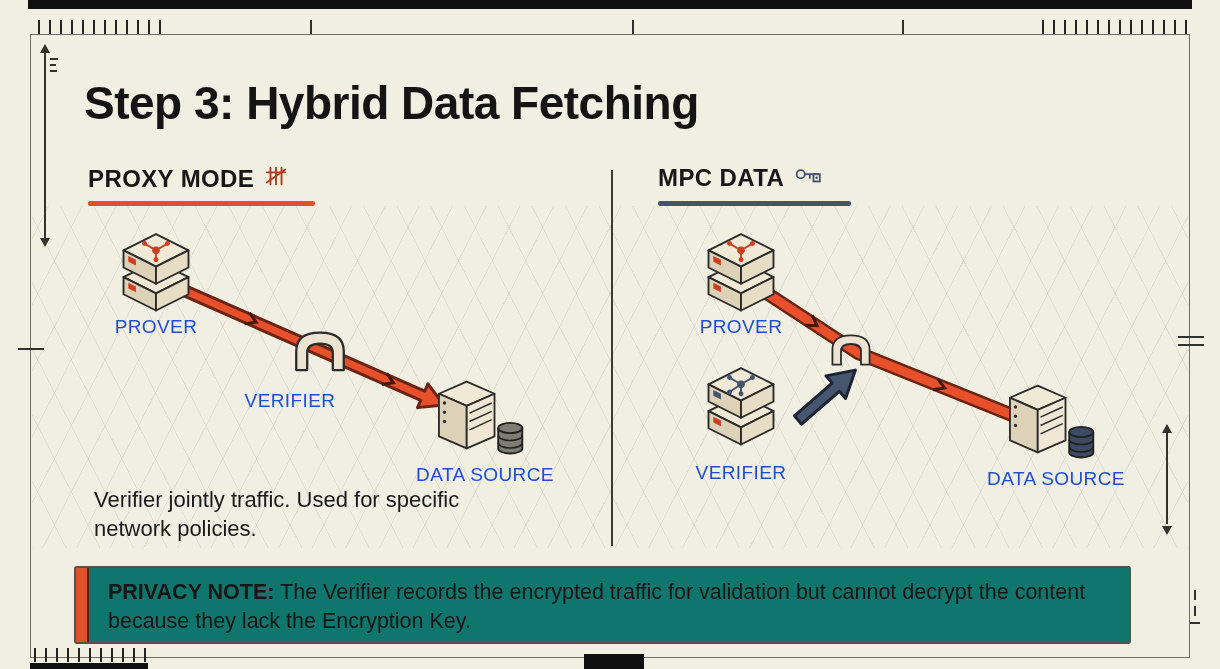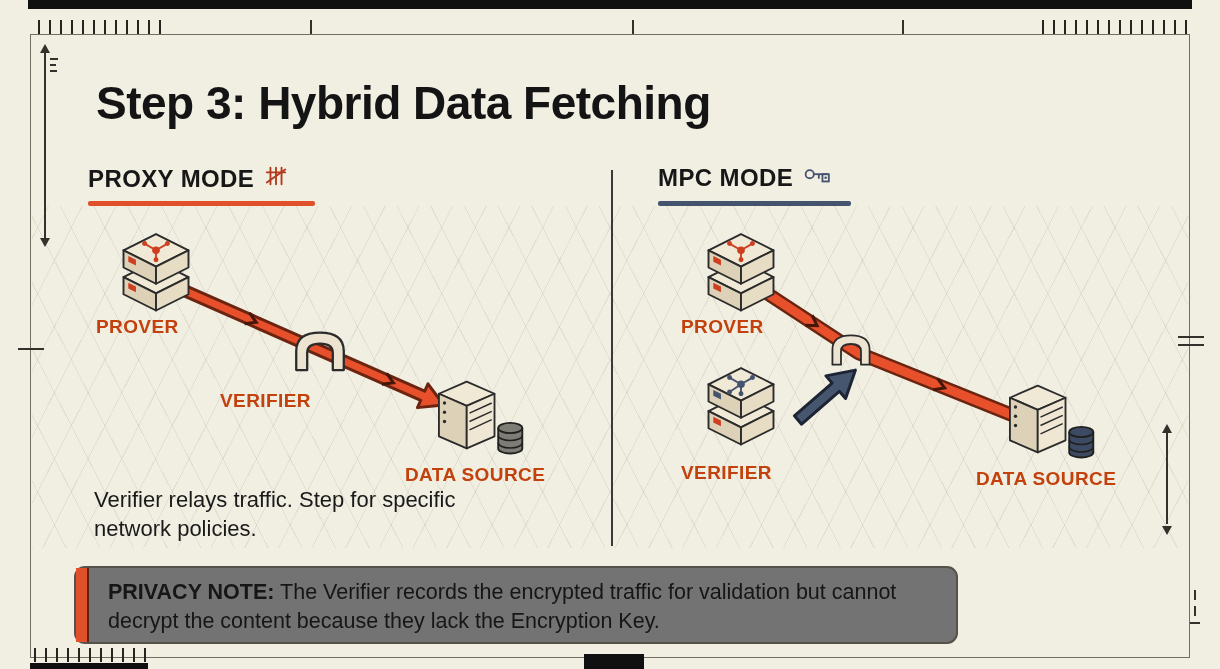--- a/index.html
+++ b/index.html
@@ -18,37 +18,37 @@
   .tri-up{border-left:5px solid transparent;border-right:5px solid transparent;border-bottom:9px solid #33312b;}
   .tri-down{border-left:5px solid transparent;border-right:5px solid transparent;border-top:9px solid #33312b;}
   .dash{background:#33312b;}
   
   .iso-grid{
     left:32px;top:206px;width:1156px;height:342px;
     background-image:
       repeating-linear-gradient(63deg,rgba(95,90,72,.10) 0 1px,transparent 1px 30px),
       repeating-linear-gradient(-63deg,rgba(95,90,72,.10) 0 1px,transparent 1px 30px);
   }
-  .page-title{left:84px;top:76px;font-size:46px;font-weight:800;letter-spacing:-0.5px;color:#141414;margin-left:12px;}
+  .page-title{left:84px;top:76px;font-size:46px;font-weight:800;letter-spacing:-0.5px;color:#141414;}
   .mode-heading{display:flex;align-items:center;gap:10px;font-size:24px;font-weight:800;letter-spacing:.4px;color:#171717;}
   .underline{height:5px;border-radius:2px;}
   .underline-proxy{background:#e0502a;}
   .underline-mpc{background:#44536e;}
   .divider{left:611px;top:170px;width:2px;height:376px;background:#3a3a38;}
-  .node-label{font-size:19px;letter-spacing:.4px;color:#c2410c;font-weight:bold;}
+  .node-label{font-size:19px;letter-spacing:.4px;text-align:center;color:#1d4ed8;}
   .caption{font-size:22px;line-height:1.3;color:#1a1a1a;}
   .arrows-svg{left:0;top:0;width:1220px;height:669px;pointer-events:none;}
   .icon-prover{color:#cf3f1f;}
   .icon-verifier-mpc{color:#44536e;}
   .icon-ds-gray{color:#7d7d76;}
   .icon-ds-navy{color:#3c4a63;}
   
   .note-box{
-    left:74px;top:566px;width:884px;height:78px;box-sizing:border-box;
-    background:#737373;border:2px solid #55514b;border-radius:11px;
+    left:74px;top:566px;width:1057px;height:78px;box-sizing:border-box;
+    background:#0f766e;border:2px solid #55514b;border-radius:3px;
   }
   .note-accent{left:0;top:0;bottom:0;width:11px;background:#e0502a;border-right:2px solid #5a2413;}
   .note-text{left:32px;top:10px;right:18px;font-size:21.5px;line-height:1.35;color:#161616;}
   .note-text b{font-weight:800;}
 </style>
 </head>
 <body>
 
 <div class="canvas">
 
@@ -96,21 +96,21 @@
             <path d="M19,4 V22"></path>
           <path d="M3,9 H23"></path>
             <path d="M3,20 L23,6"></path>
         </g>
       </svg>
     </span>
   </div>
   <div class="abs underline underline-proxy" style="left:88px;top:201px;width:227px;"></div>
 
   <div class="abs mode-heading" style="left:658px;top:164px;">
-    <span>MPC MODE</span>
+    <span>MPC DATA</span>
     <span>
       <svg viewBox="0 0 30 22" width="28" height="20">
         <g fill="none" stroke="#44536e" stroke-width="2">
           <circle cx="7" cy="9" r="4.5"></circle>
           <path d="M11.5,9 H27"></path>
           <path d="M17,9 v5"></path>
           <rect x="21" y="9" width="7" height="8"></rect>
         </g>
         <circle cx="24.5" cy="13" r="1.4" fill="#44536e"></circle>
       </svg>
@@ -201,21 +201,21 @@
           <circle cx="12" cy="47" r="1.8"></circle>
         </g>
       <path d="M70,54 v22 a13,5.5 0 0 0 26,0 v-22" fill="currentColor" stroke="#20201e" stroke-width="2"></path>
       <ellipse cx="83" cy="54" rx="13" ry="5.5" fill="currentColor" stroke="#20201e" stroke-width="2"></ellipse>
       <path d="M70,62 a13,5.5 0 0 0 26,0" fill="none" stroke="#20201e" stroke-width="1.6"></path>
       <path d="M70,70 a13,5.5 0 0 0 26,0" fill="none" stroke="#20201e" stroke-width="1.6"></path>
     </svg>
   </div>
   <div class="abs node-label" style="left:405px;top:464px;width:160px;">DATA SOURCE</div>
 
-  <div class="abs caption" style="left:94px;top:486px;width:370px;">Verifier relays traffic. Step for specific network policies.</div>
+  <div class="abs caption" style="left:94px;top:486px;width:370px;">Verifier jointly traffic. Used for specific network policies.</div>
 
   <div class="abs icon-prover" style="left:698px;top:230px;">
     <svg viewBox="0 0 90 100" width="86" height="96">
       <g stroke="#2b2b2b" stroke-width="2" stroke-linejoin="round">
         <path d="M45,32 L79,49 L45,66 L11,49 Z" fill="#f0e9d6"></path>
         <path d="M11,49 L45,66 L45,84 L11,67 Z" fill="#ddd2b8"></path>
         <path d="M45,66 L79,49 L79,67 L45,84 Z" fill="#e7dcc4"></path>
       </g>
       <path d="M16,55 l8,4 v6 l-8,-4 Z" fill="currentColor"></path>
       <g stroke="#2b2b2b" stroke-width="2" stroke-linejoin="round">

